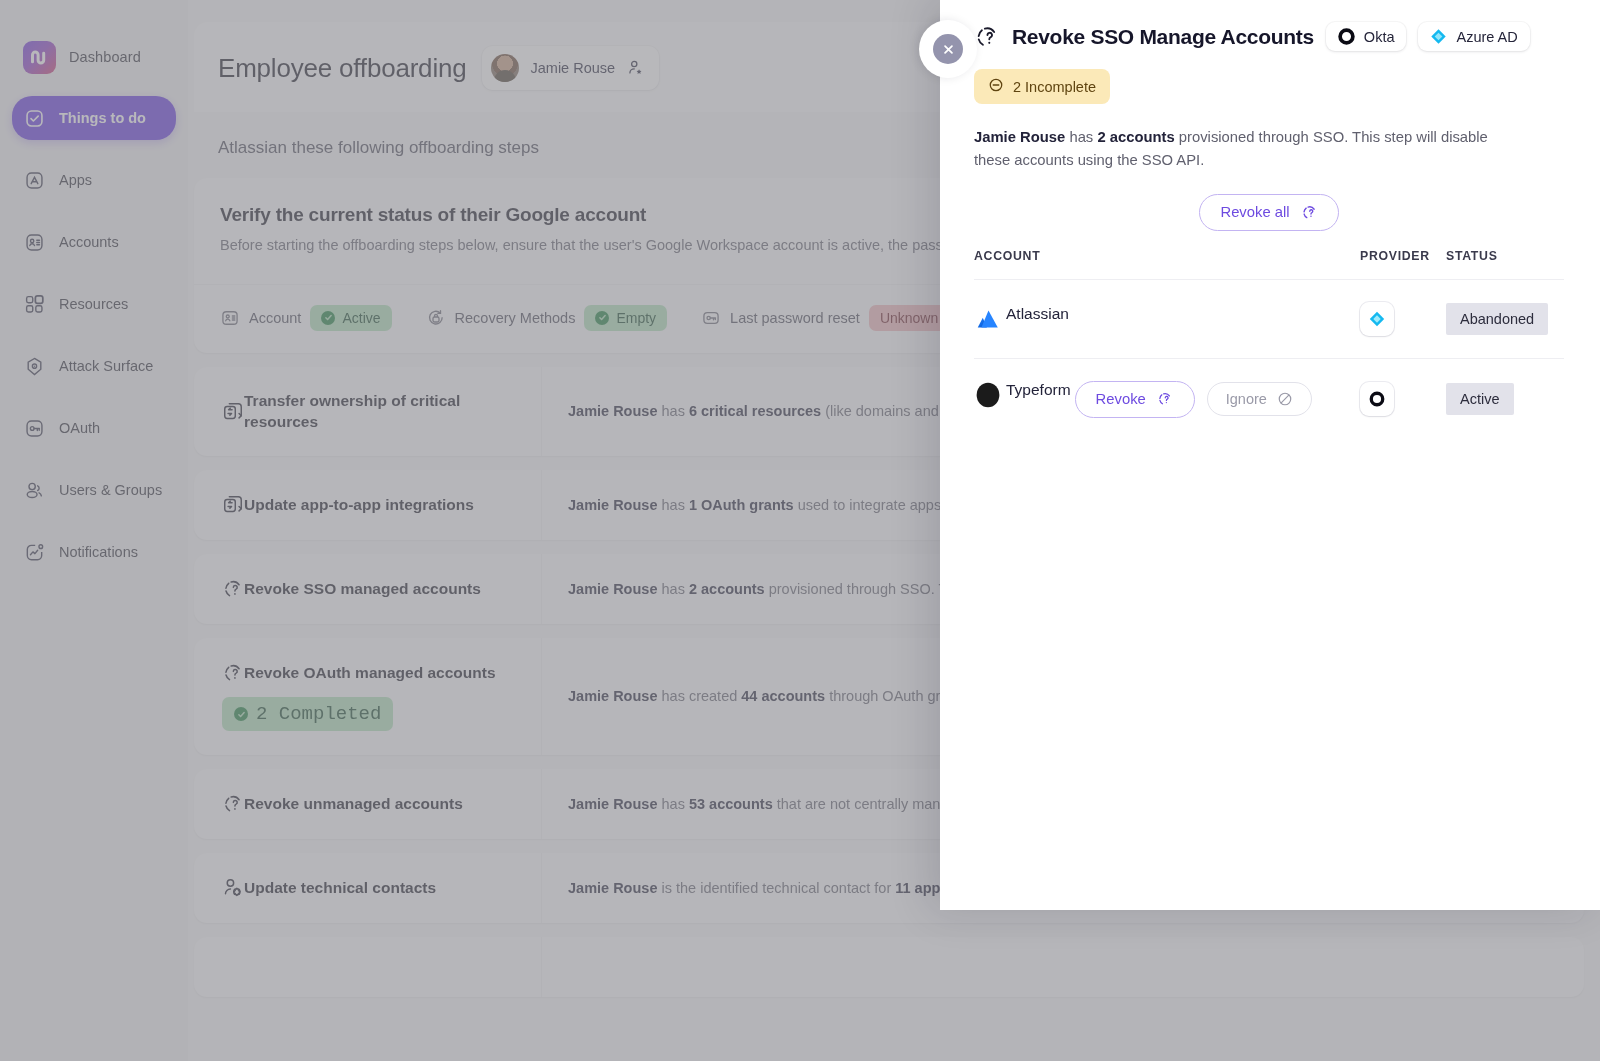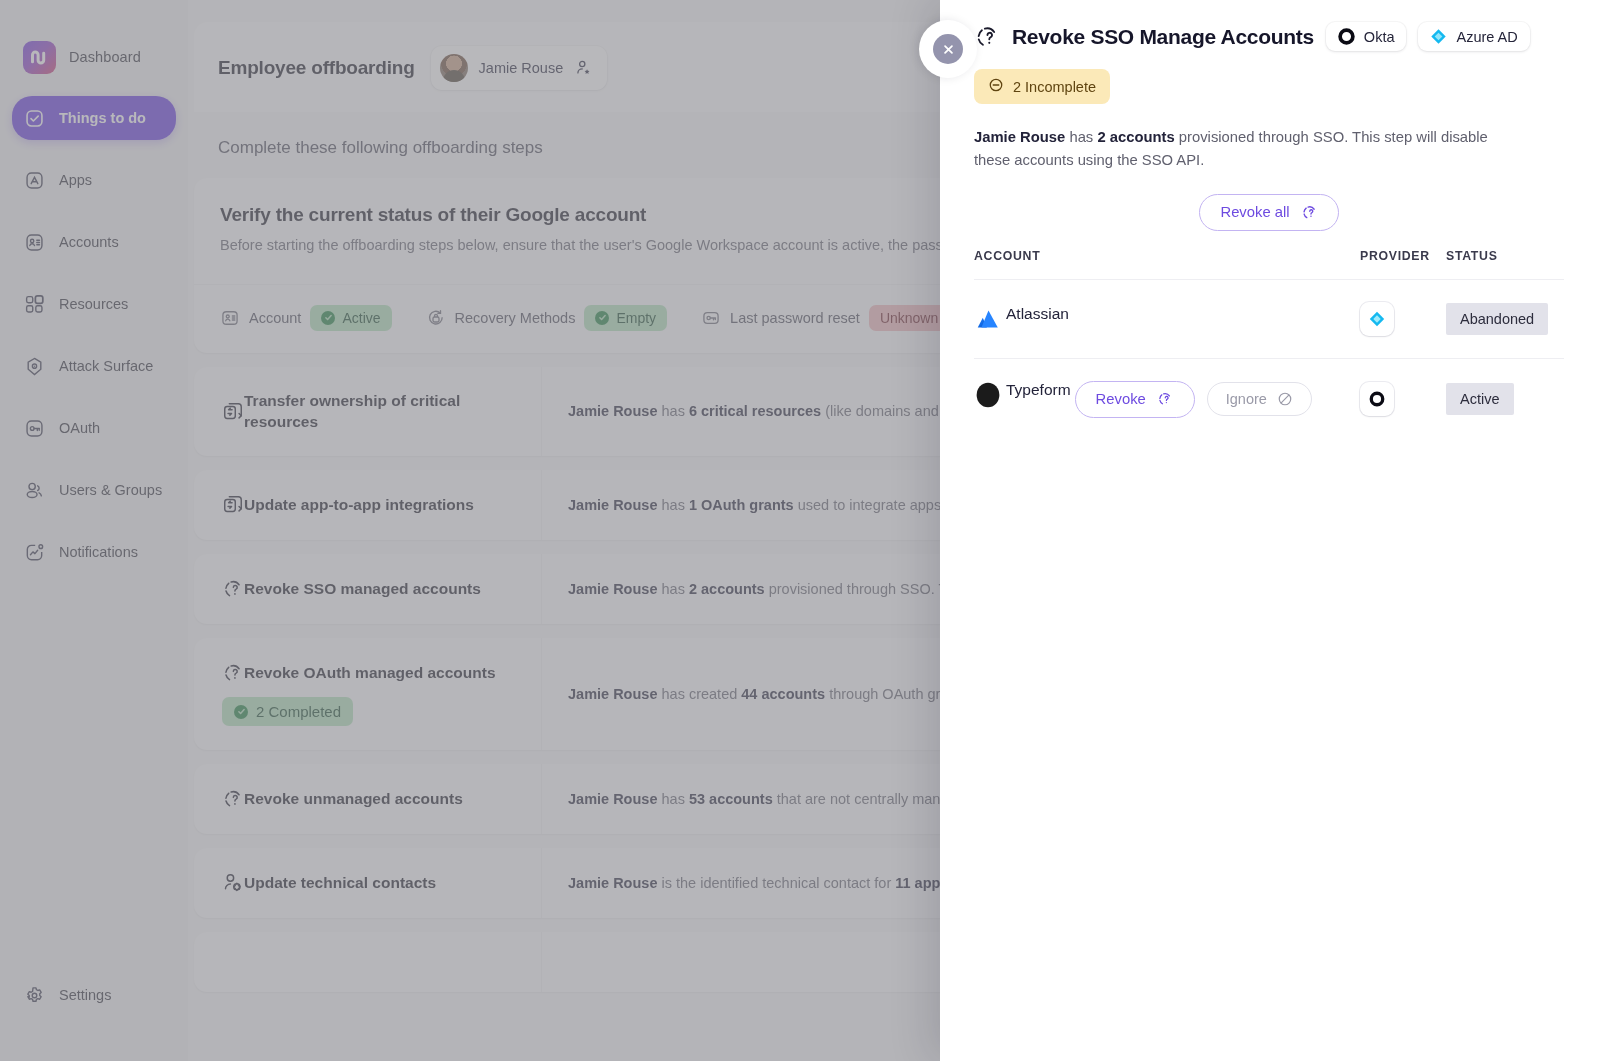--- a/index.html
+++ b/index.html
@@ -73,21 +73,21 @@
   .main-inner { width: 1412px; padding: 22px 0 0 6px; }
 
   .title-card {
     margin: 0 0 0 0;
     width: 1390px;
     background: #fafafb;
     border-radius: 14px 14px 0 0;
     padding: 24px 24px 22px 24px;
     display: flex; align-items: center; gap: 16px;
   }
-  .page-title { font-size: 19px; font-weight: 700; color: #181826; letter-spacing: -.2px; }
+  .page-title { font-size: 26px; font-weight: 400; color: #181826; letter-spacing: -.2px; }
   .person-chip {
     display: flex; align-items: center; gap: 11px;
     background: #ffffff;
     border-radius: 11px;
     padding: 8px 15px 8px 9px;
     box-shadow: 0 1px 3px rgba(20,20,40,.07), 0 0 0 1px rgba(20,20,40,.03);
   }
   .avatar {
     width: 28px; height: 28px; border-radius: 50%;
     background: radial-gradient(circle at 50% 34%, #c89d80 0 34%, #6b4a37 35% 55%, #7d6a5c 56% 100%);
@@ -132,31 +132,31 @@
     padding: 24px 20px 24px 28px;
     border-right: 1px solid #eeeef1;
     display: flex; flex-direction: column; justify-content: center;
   }
   .step-head { display: flex; align-items: center; gap: 0; }
   .step-ico { width: 22px; height: 22px; flex: 0 0 22px; display:flex; }
   .step-name { font-size: 15.5px; font-weight: 700; color: #181826; line-height: 1.35; }
   .step-badge {
     margin-top: 13px; align-self: flex-start;
     background: #aee0b9; color:#13452a;
-    border-radius: 7px; padding: 6px 12px; font-size: 15px;
-    display:flex; align-items:center; gap:8px; font-weight:500;
+    border-radius: 7px; padding: 6px 12px; font-size: 19px;
+    display:flex; align-items:center; gap:8px; font-weight:500;font-family:Liberation Mono, monospace;
   }
   .step-right { flex: 1 1 auto; padding: 24px 26px; display: flex; align-items: center; }
   .step-desc { font-size: 14.5px; color: #61616f; line-height: 1.45; }
   .step-desc b { color: #23233a; font-weight: 700; }
 
   
   #drawer {
     position: absolute; top: 0; right: 0;
-    width: 660px; height: 1061px;
+    width: 660px; height: 910px;
     background: #ffffff;
     z-index: 60;
     box-shadow: -10px 0 40px rgba(20,20,40,.14);
     padding: 22px 36px 0 34px;
   }
   .drawer-head { display: flex; align-items: center; gap: 12px; }
   .drawer-ico { width: 26px; height: 26px; flex: 0 0 26px; display:flex; }
   .drawer-title { font-size: 21px; font-weight: 700; color: #16162a; letter-spacing: -.3px; }
   .prov-tag {
     display: flex; align-items: center; gap: 9px;
@@ -329,50 +329,41 @@
               </svg>
           </span>
           <span class="nav-label">Notifications</span>
         </div>
 
         <div class="nav-spacer"></div>
       </nav>
 
       <div class="nav-spacer"></div>
 
-      <div class="nav-item nav-bottom">
-        <span class="nav-ico">
-          <svg width="21" height="21" viewBox="0 0 24 24" fill="none" stroke="#34344a" stroke-width="1.6">
-              <path d="M10.3 3.3h3.4l.5 2.1 1.6.9 2.1-.7 1.7 2.9-1.6 1.5v1.9l1.6 1.5-1.7 2.9-2.1-.7-1.6.9-.5 2.1h-3.4l-.5-2.1-1.6-.9-2.1.7-1.7-2.9L6 13.9V12l-1.6-1.5 1.7-2.9 2.1.7 1.6-.9z" stroke-linejoin="round"></path>
-              <circle cx="12" cy="12" r="2.6"></circle>
-            </svg>
-        </span>
-        <span class="nav-label">Settings</span>
-      </div>
     </aside>
 
     <section class="main">
       <div class="main-inner">
 
         <div class="title-card">
           <span class="page-title">Employee offboarding</span>
           <span class="person-chip">
             <span class="avatar"></span>
             <span class="chip-name">Jamie Rouse</span>
             <span class="chip-ico">
               <svg width="18" height="18" viewBox="0 0 24 24" fill="none" stroke="#23233a" stroke-width="1.7">
                   <circle cx="11" cy="6.6" r="3.5"></circle>
                   <path d="M5.2 18.6c0-3.1 2.6-5.3 5.8-5.3" stroke-linecap="round"></path>
                   <path d="M17.4 13.6l1 2.1 2.3.3-1.7 1.6.4 2.3-2-1.1-2 1.1.4-2.3-1.7-1.6 2.3-.3z" fill="#23233a" stroke="none"></path>
                 </svg>
             </span>
           </span>
         </div>
 
-        <div class="subtitle">Complete these following offboarding steps</div>
+        <div class="subtitle">Atlassian these following offboarding steps</div>
 
         <div class="step-card verify-card">
           <div class="verify-top">
             <div class="verify-title">Verify the current status of their Google account</div>
             <div class="verify-desc">Before starting the offboarding steps below, ensure that the user's Google Workspace account is active, the pass are disabled.</div>
           </div>
           <div class="verify-stats">
 
             <div class="stat">
               <span class="stat-ico">

